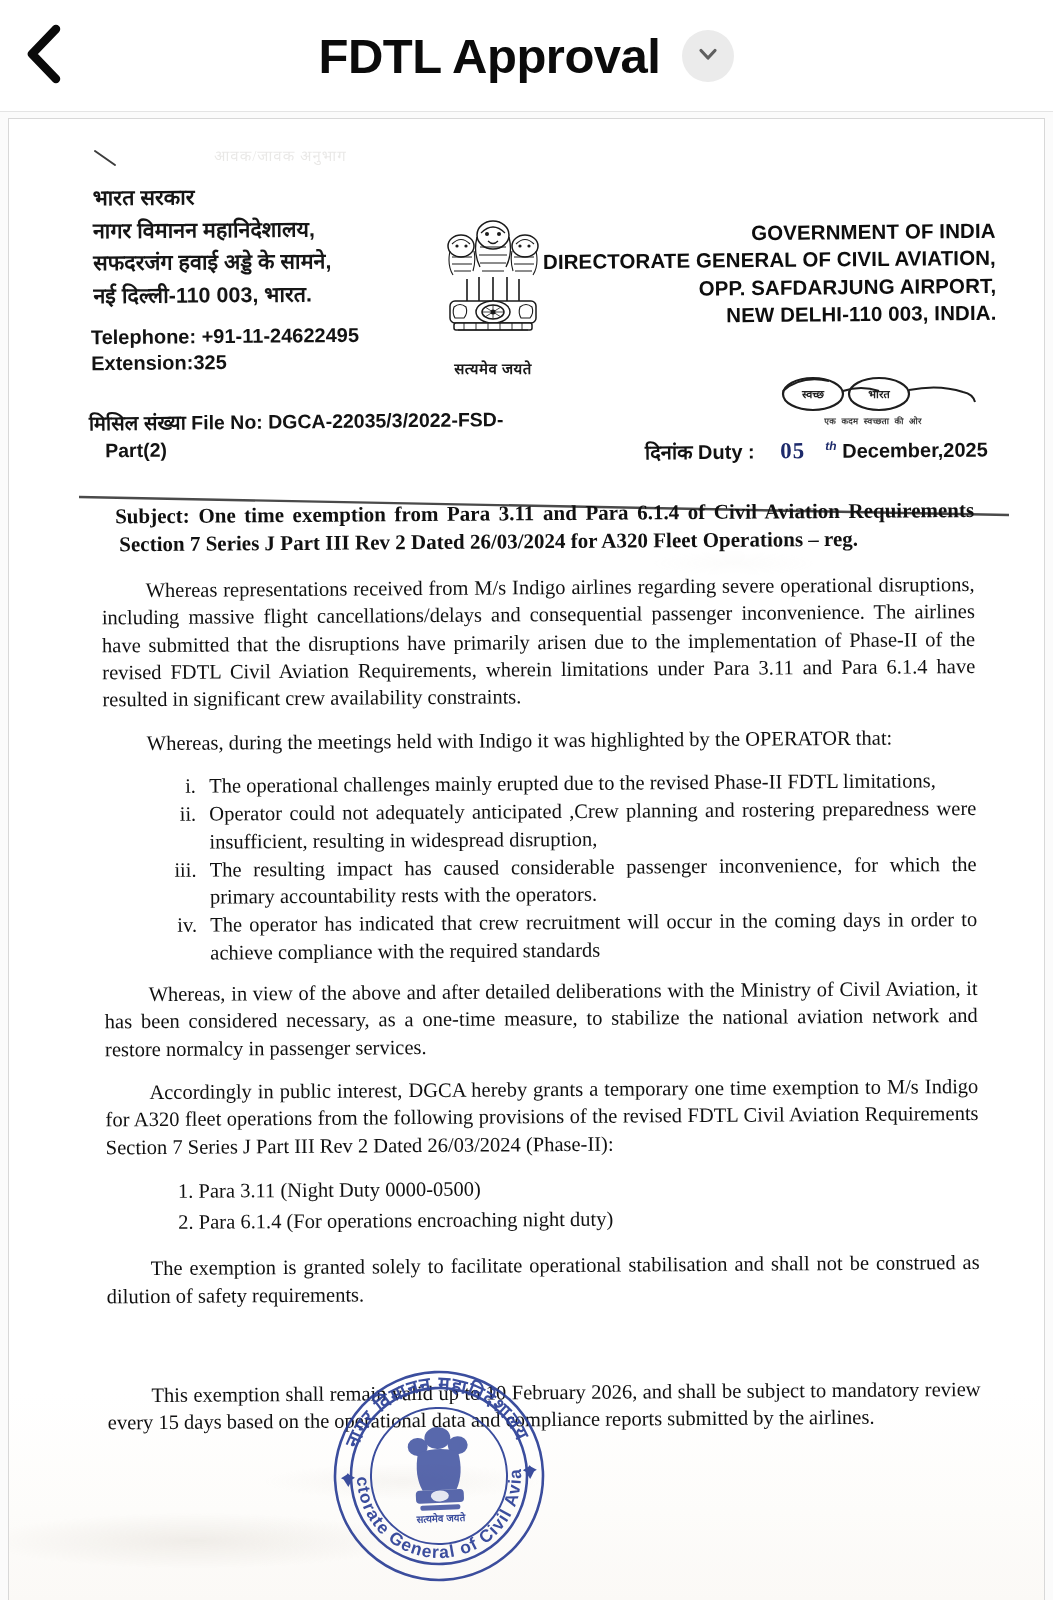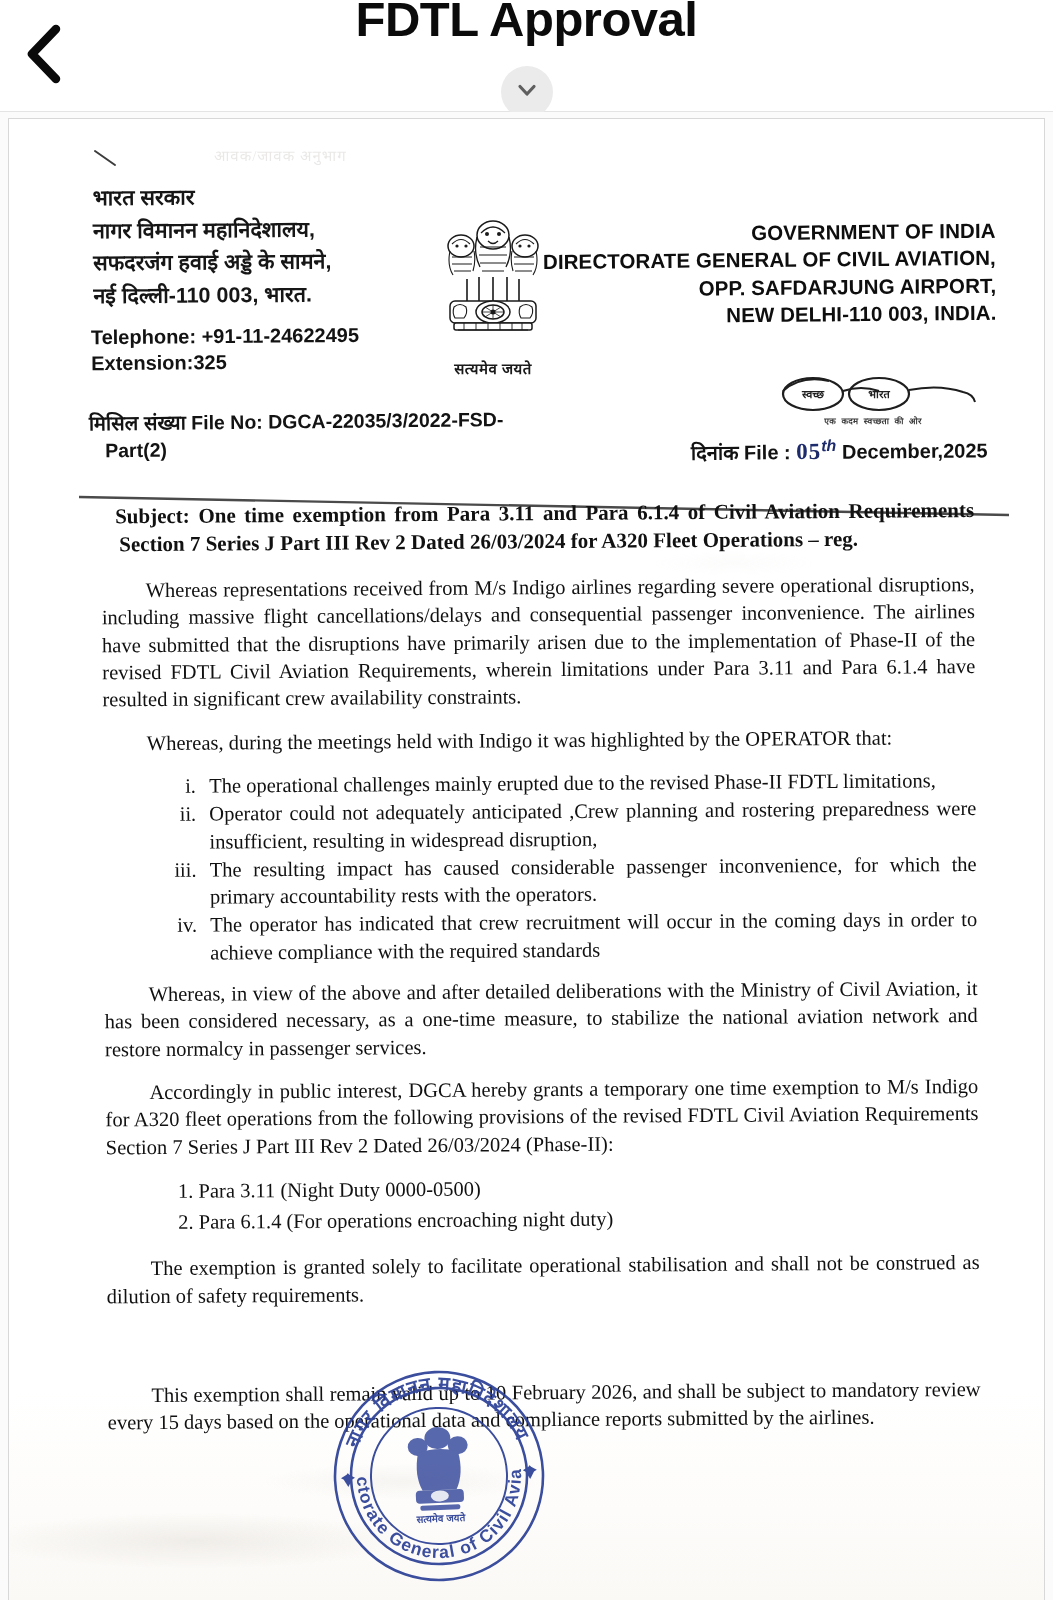--- a/index.html
+++ b/index.html
@@ -37,21 +37,20 @@
 
   .header-center {
     position: absolute;
     left: 0; right: 0; top: 0;
     height: 112px;
     display: flex;
     align-items: center;
     justify-content: center;
     gap: 22px;
     pointer-events: none;
-    flex-direction: column;
   }
   .header-title {
     font-size: 49px;
     font-weight: 700;
     color: #0b0b0b;
     letter-spacing: -0.5px;
     line-height: 1;
     white-space: nowrap;
   }
   .chev-circle {
@@ -234,26 +233,28 @@
     color: #121212;
     white-space: nowrap;
     transform: rotate(-0.5deg);
   }
   .lh-dated .daynum {
     font-family: "Liberation Serif", serif;
     font-size: 23px;
     color: #1d2a6b;
     font-weight: 700;
     letter-spacing: 1px;
+    margin-left: 20px;
   }
   .lh-dated .sup {
-    font-size: 16px;
+    font-size: 12px;
     vertical-align: super;
     color: #1d2a6b;
     font-style: italic;
+    margin-left: 20px;
   }
 
   
   .hr-slant {
     position: absolute;
     left: 0;
     top: 368px;
     width: 1037px;
     height: 40px;
     pointer-events: none;
@@ -462,21 +463,21 @@
             </g>
             <text x="52" y="31" text-anchor="middle" font-family="'Liberation Sans',sans-serif" font-size="11" font-weight="700" fill="#1e1e1e">स्वच्छ</text>
             <text x="118" y="31" text-anchor="middle" font-family="'Liberation Sans',sans-serif" font-size="11" font-weight="700" fill="#1e1e1e">भारत</text>
           </svg>
         </span>
         <span class="sb-tag">एक कदम स्वच्छता की ओर</span>
       </div>
 
       <div class="lh-dated">
         <span>दिनांक</span>
-        <span>File :</span>
+        <span>Duty :</span>
         <span class="daynum">05</span><span class="sup">th</span>
         <span>December,2025</span>
       </div>
 
       <span class="hr-slant">
         <svg width="1037" height="40" viewBox="0 0 1037 40" preserveAspectRatio="none" aria-hidden="true">
           <line x1="70" y1="10" x2="1000" y2="28" stroke="#4a4a4a" stroke-width="2.4"></line>
         </svg>
       </span>
 

